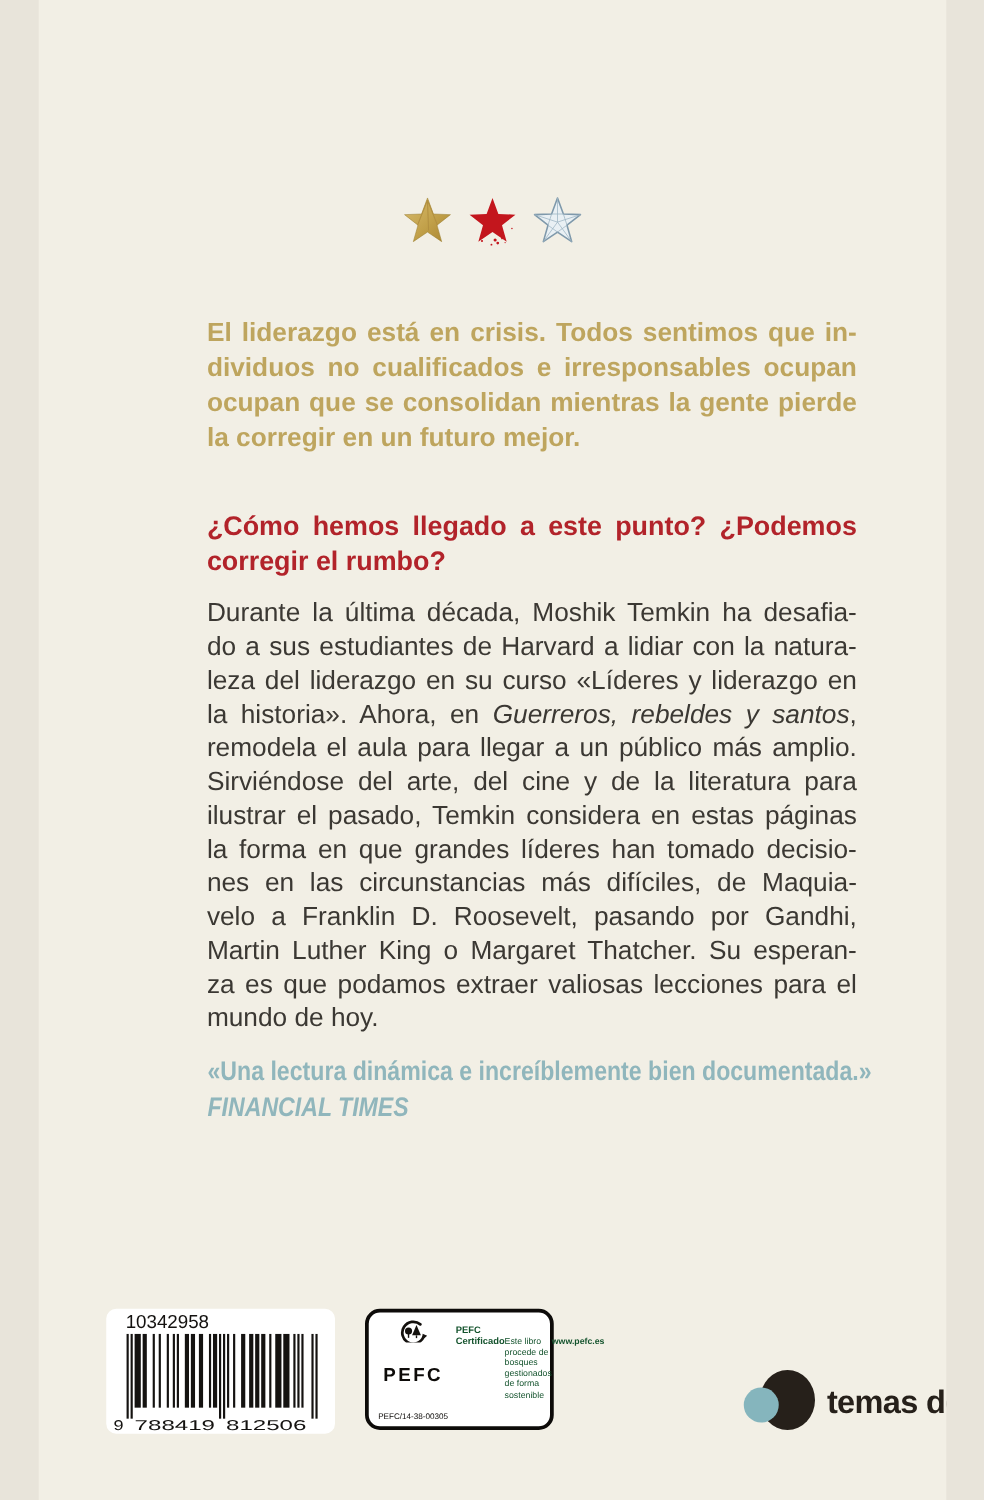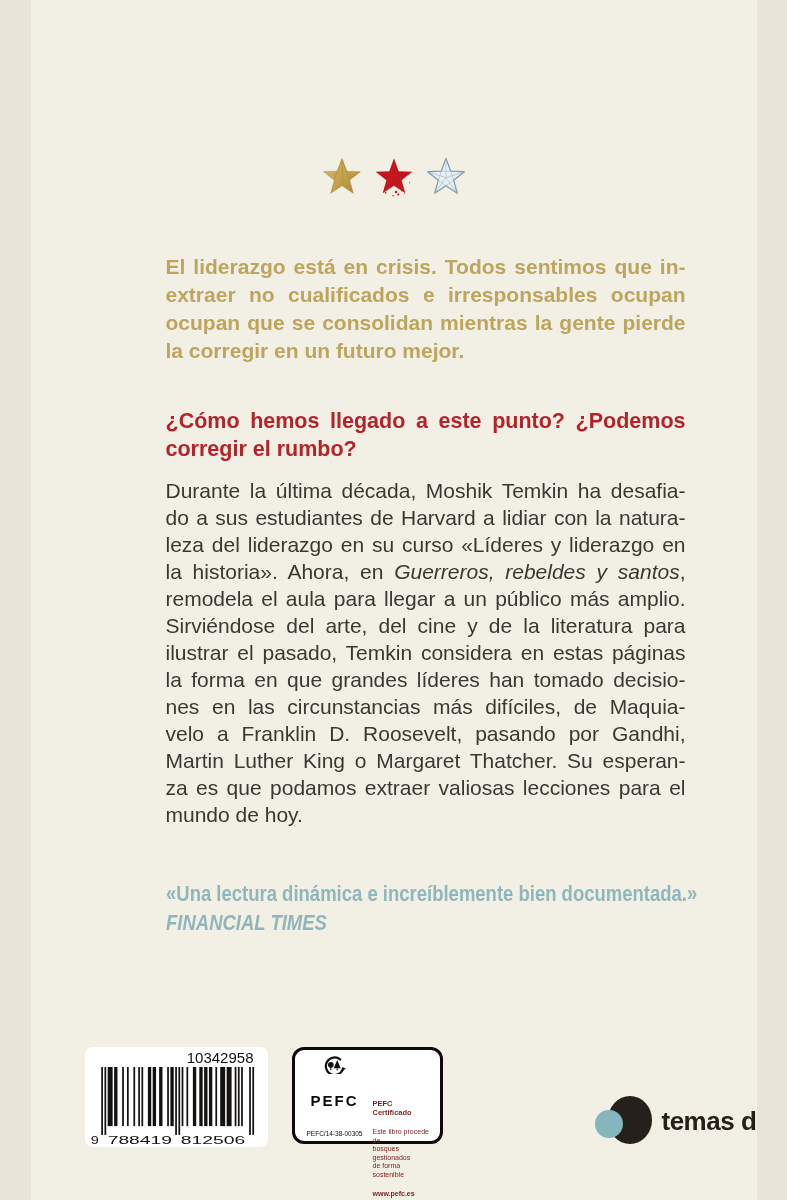--- a/index.html
+++ b/index.html
@@ -16,30 +16,30 @@
   .line.final{text-align-last:left;}
   .it{font-style:italic;}
   .intro{top:253px;font-weight:bold;font-size:21px;line-height:28px;color:#bea55e;}
   .question{top:407px;font-weight:bold;font-size:21.5px;line-height:28px;color:#b2232a;}
   .bodytext{top:477px;font-size:21px;line-height:27px;color:#3b3833;}
   .quote{position:absolute;left:135px;top:843px;width:600px;font-weight:bold;color:#90b6bc;}
   .quote-line{font-size:21.5px;line-height:29px;white-space:nowrap;transform:scaleX(0.86);transform-origin:0 50%;}
   .quote-source{font-size:21.5px;line-height:29px;font-style:italic;white-space:nowrap;transform:scaleX(0.86);transform-origin:0 50%;}
   
   .barcode-box{position:absolute;left:54px;top:1047px;width:183px;height:100px;background:#ffffff;border-radius:8px;}
-  .barcode-top{text-align:right;padding:3px 14px 0 16px;font-size:15px;line-height:16px;color:#141210;}
+  .barcode-top{padding:3px 14px 0 16px;font-size:15px;line-height:16px;color:#141210;}
   .ean-svg{display:block;margin:1px auto 0;width:172px;height:78px;}
   
   .pefc-box{position:absolute;left:261px;top:1047px;width:151px;height:97px;background:#ffffff;
     border:3px solid #0d0b09;border-radius:12px;box-sizing:border-box;display:flex;padding:6px 7px 4px 8px;gap:6px;}
   .pefc-left{width:64px;display:flex;flex-direction:column;align-items:center;gap:18px;}
   .pefc-logo{width:48px;height:38px;}
   .pefc-name{font-weight:bold;font-size:15px;letter-spacing:2px;color:#0d0b09;line-height:16px;margin-top:1px;}
   .pefc-code{font-size:6.5px;color:#0d0b09;margin-top:3px;white-space:nowrap;}
-  .pefc-right{flex:1;display:flex;flex-direction:column;color:#7f1d1d;padding-top:3px;margin-top:40px;}
+  .pefc-right{flex:1;display:flex;flex-direction:row;color:#14532d;padding-top:3px;}
   .pefc-cert{font-weight:bold;font-size:7.5px;line-height:9px;}
   .pefc-desc{margin-top:11px;font-size:7px;line-height:8.5px;}
   .pefc-url{margin-top:11px;font-weight:bold;font-size:7px;}
   
   .publisher{position:absolute;left:553px;top:1092px;display:flex;align-items:center;}
   .pub-mark{position:relative;width:72px;height:58px;}
   .circle-black{position:absolute;left:24px;top:4px;width:44px;height:48px;border-radius:50%;background:#26201a;}
   .circle-teal{position:absolute;left:11px;top:18px;width:28px;height:28px;border-radius:50%;background:#85b5bd;}
   .pub-name{font-weight:bold;font-size:26px;letter-spacing:-0.5px;color:#26201a;margin-left:6px;white-space:nowrap;}
 </style>
@@ -76,21 +76,21 @@
       <polygon points="50,8 61.2,38.6 93.7,39.8 68.1,59.9 77,91.2 50,73 23,91.2 31.9,59.9 6.3,39.8 38.8,38.6" stroke="#7f99ab" stroke-width="3" stroke-linejoin="round" fill="#e9f0f4"></polygon>
       <g stroke="#9fb6c4" stroke-width="1.5">
         <path d="M50 54 L50 8 M50 54 L93.7 39.8 M50 54 L77 91.2 M50 54 L23 91.2 M50 54 L6.3 39.8" fill="none"></path>
         <polygon points="61.2,38.6 68.1,59.9 50,73 31.9,59.9 38.8,38.6" fill="none"></polygon>
       </g>
     </svg>
   </div>
 
   <div class="textblock intro jlines" style="color: rgb(190, 165, 94);">
       <div class="line">El liderazgo está en crisis. Todos sentimos que in-</div>
-      <div class="line">extraer no cualificados e irresponsables ocupan</div>
+      <div class="line">dividuos no cualificados e irresponsables ocupan</div>
       <div class="line">ocupan que se consolidan mientras la gente pierde</div>
       <div class="line final">la corregir en un futuro mejor.</div>
     </div>
 
   <div class="textblock question jlines" style="color: rgb(178, 35, 42);">
       <div class="line">¿Cómo hemos llegado a este punto? ¿Podemos</div>
       <div class="line final">corregir el rumbo?</div>
     </div>
 
   <div class="textblock bodytext jlines" style="color: rgb(59, 56, 51);">
@@ -102,21 +102,21 @@
       <div class="line">Sirviéndose del arte, del cine y de la literatura para</div>
       <div class="line">ilustrar el pasado, Temkin considera en estas páginas</div>
       <div class="line">la forma en que grandes líderes han tomado decisio-</div>
       <div class="line">nes en las circunstancias más difíciles, de Maquia-</div>
       <div class="line">velo a Franklin D. Roosevelt, pasando por Gandhi,</div>
       <div class="line">Martin Luther King o Margaret Thatcher. Su esperan-</div>
       <div class="line">za es que podamos extraer valiosas lecciones para el</div>
       <div class="line final">mundo de hoy.</div>
     </div>
 
-  <div class="quote" style="color: rgb(144, 182, 188); margin-top: 37px;">
+  <div class="quote" style="color: rgb(144, 182, 188);">
     <div class="quote-line">«Una lectura dinámica e increíblemente bien documentada.»</div>
     <div class="quote-source">FINANCIAL TIMES</div>
   </div>
 
   <div class="barcode-box">
     <div class="barcode-top">10342958</div>
     <div id="barcode-holder">
         <svg viewBox="0 0 107 62" preserveAspectRatio="none" class="ean-svg">
           <rect x="7" y="0" width="1.08" height="54" fill="#141210"></rect>
           <rect x="9" y="0" width="1.08" height="54" fill="#141210"></rect>

